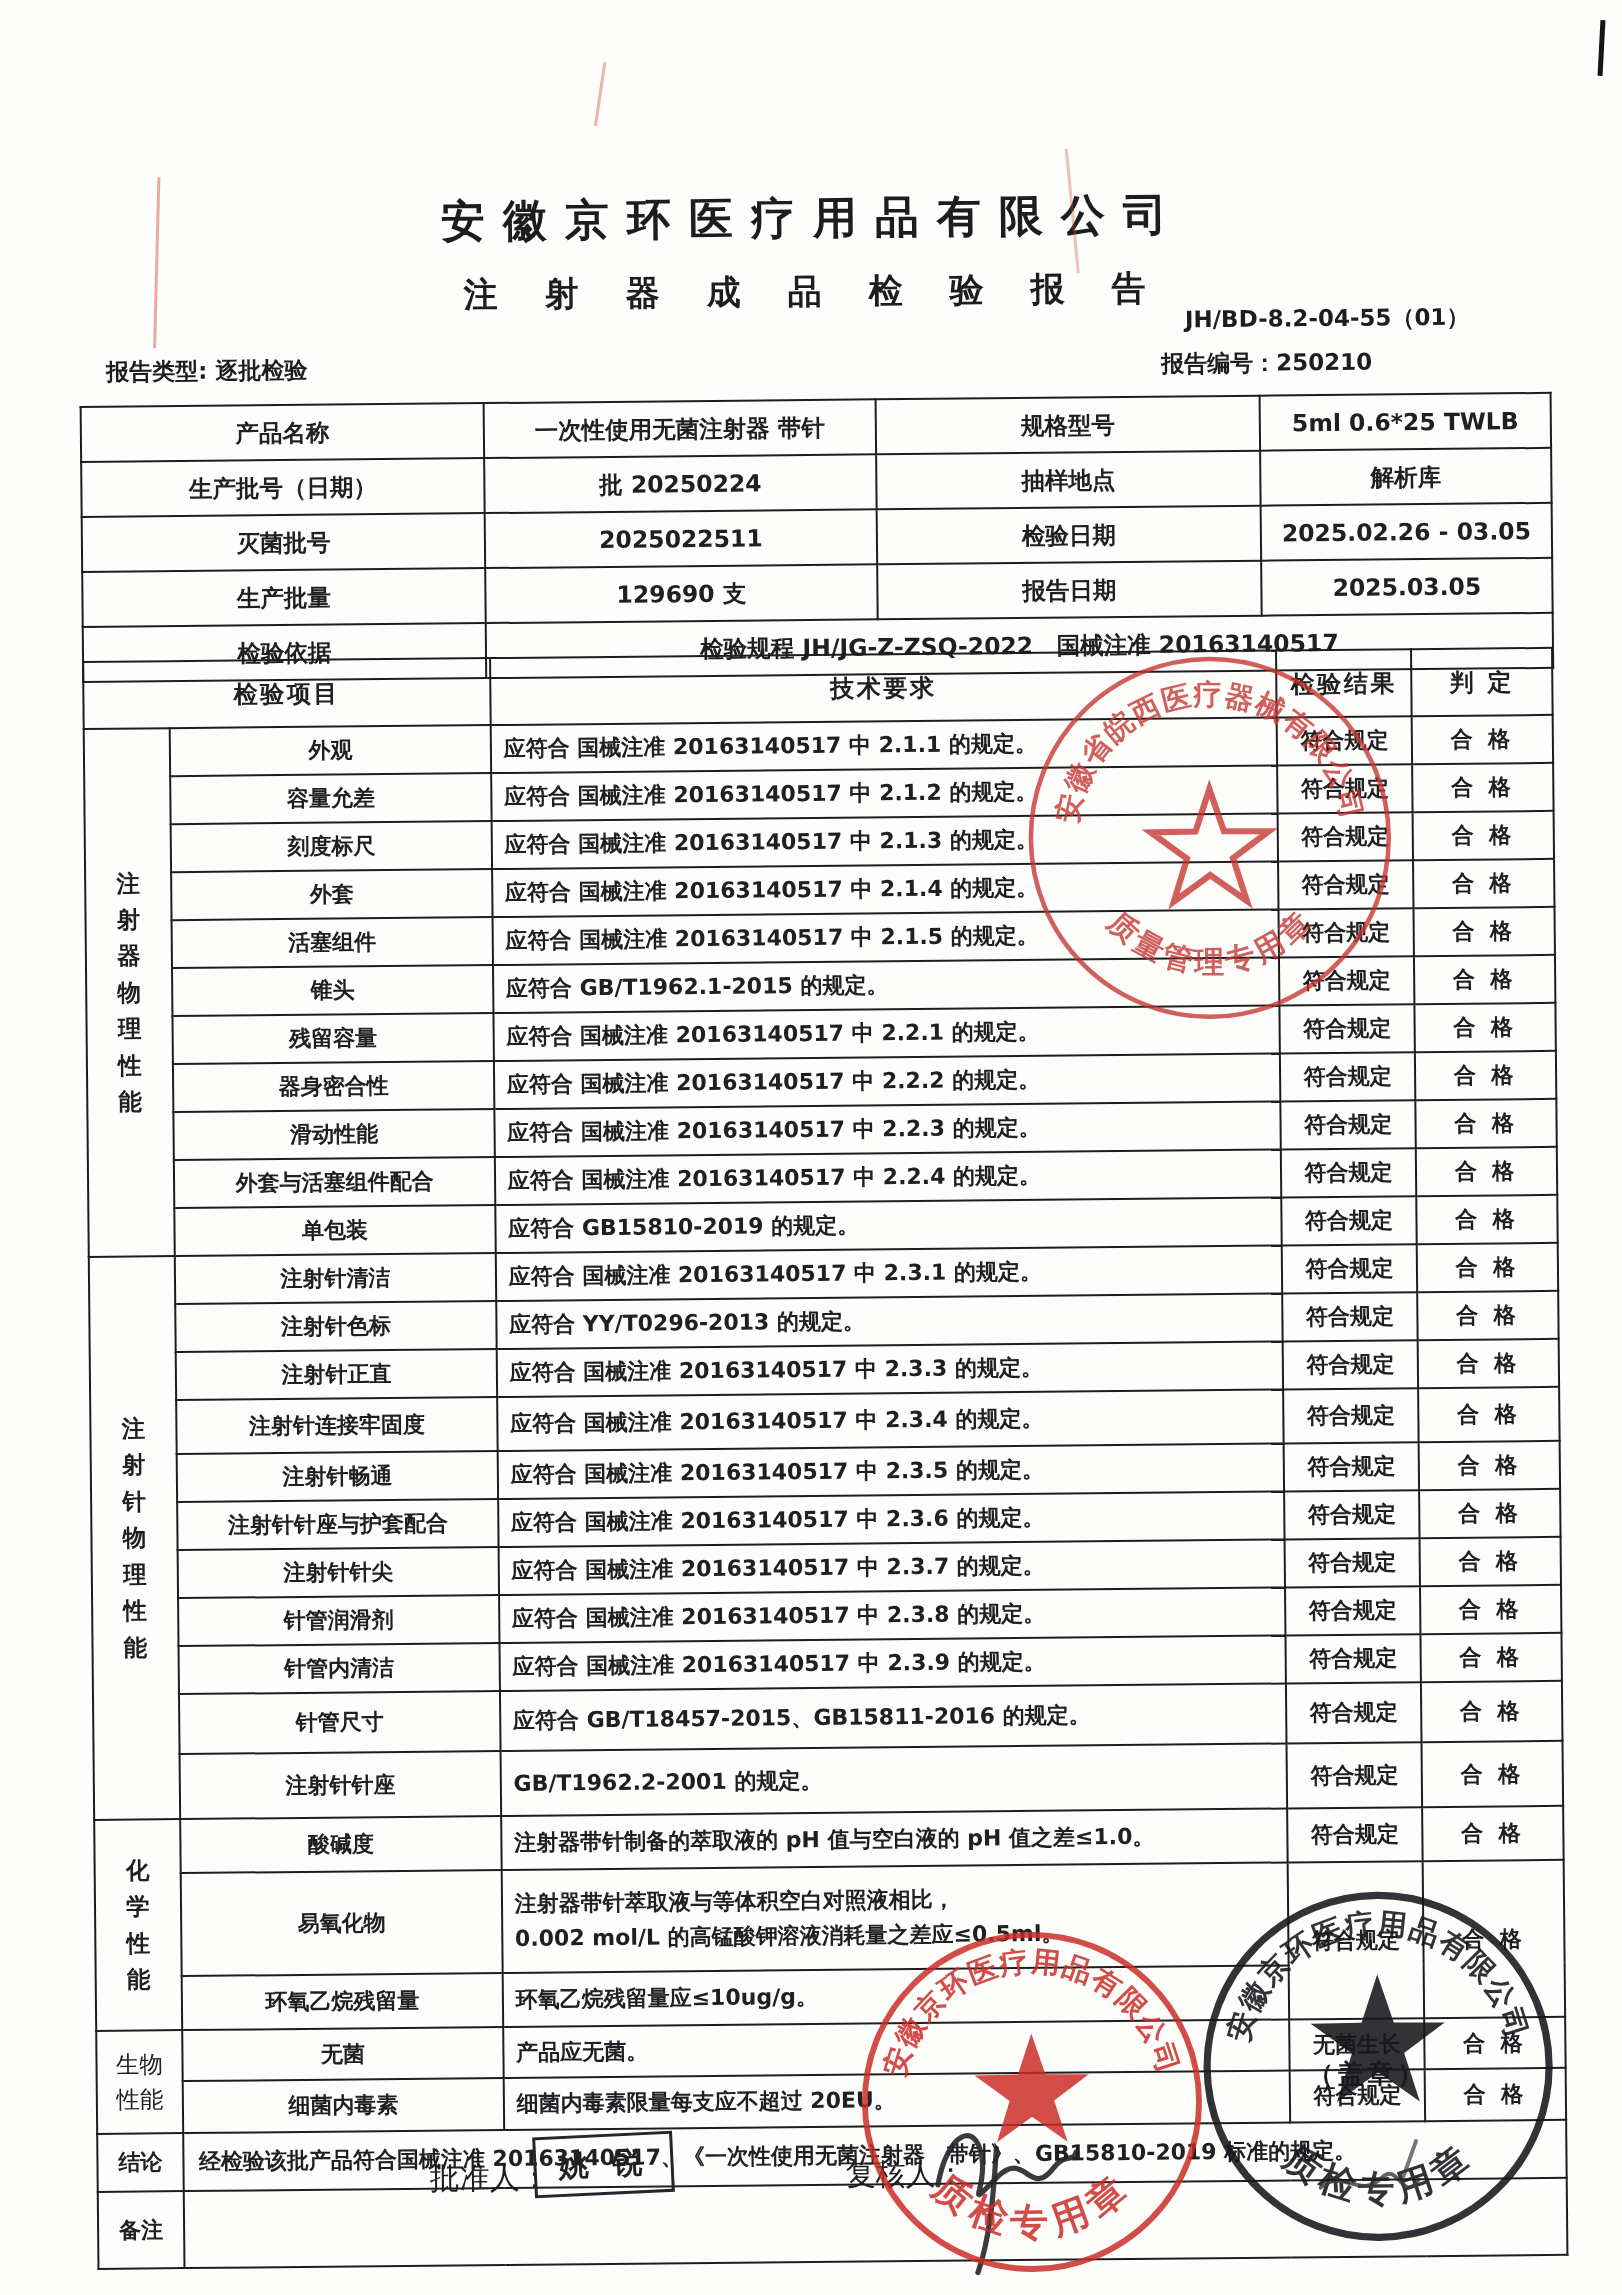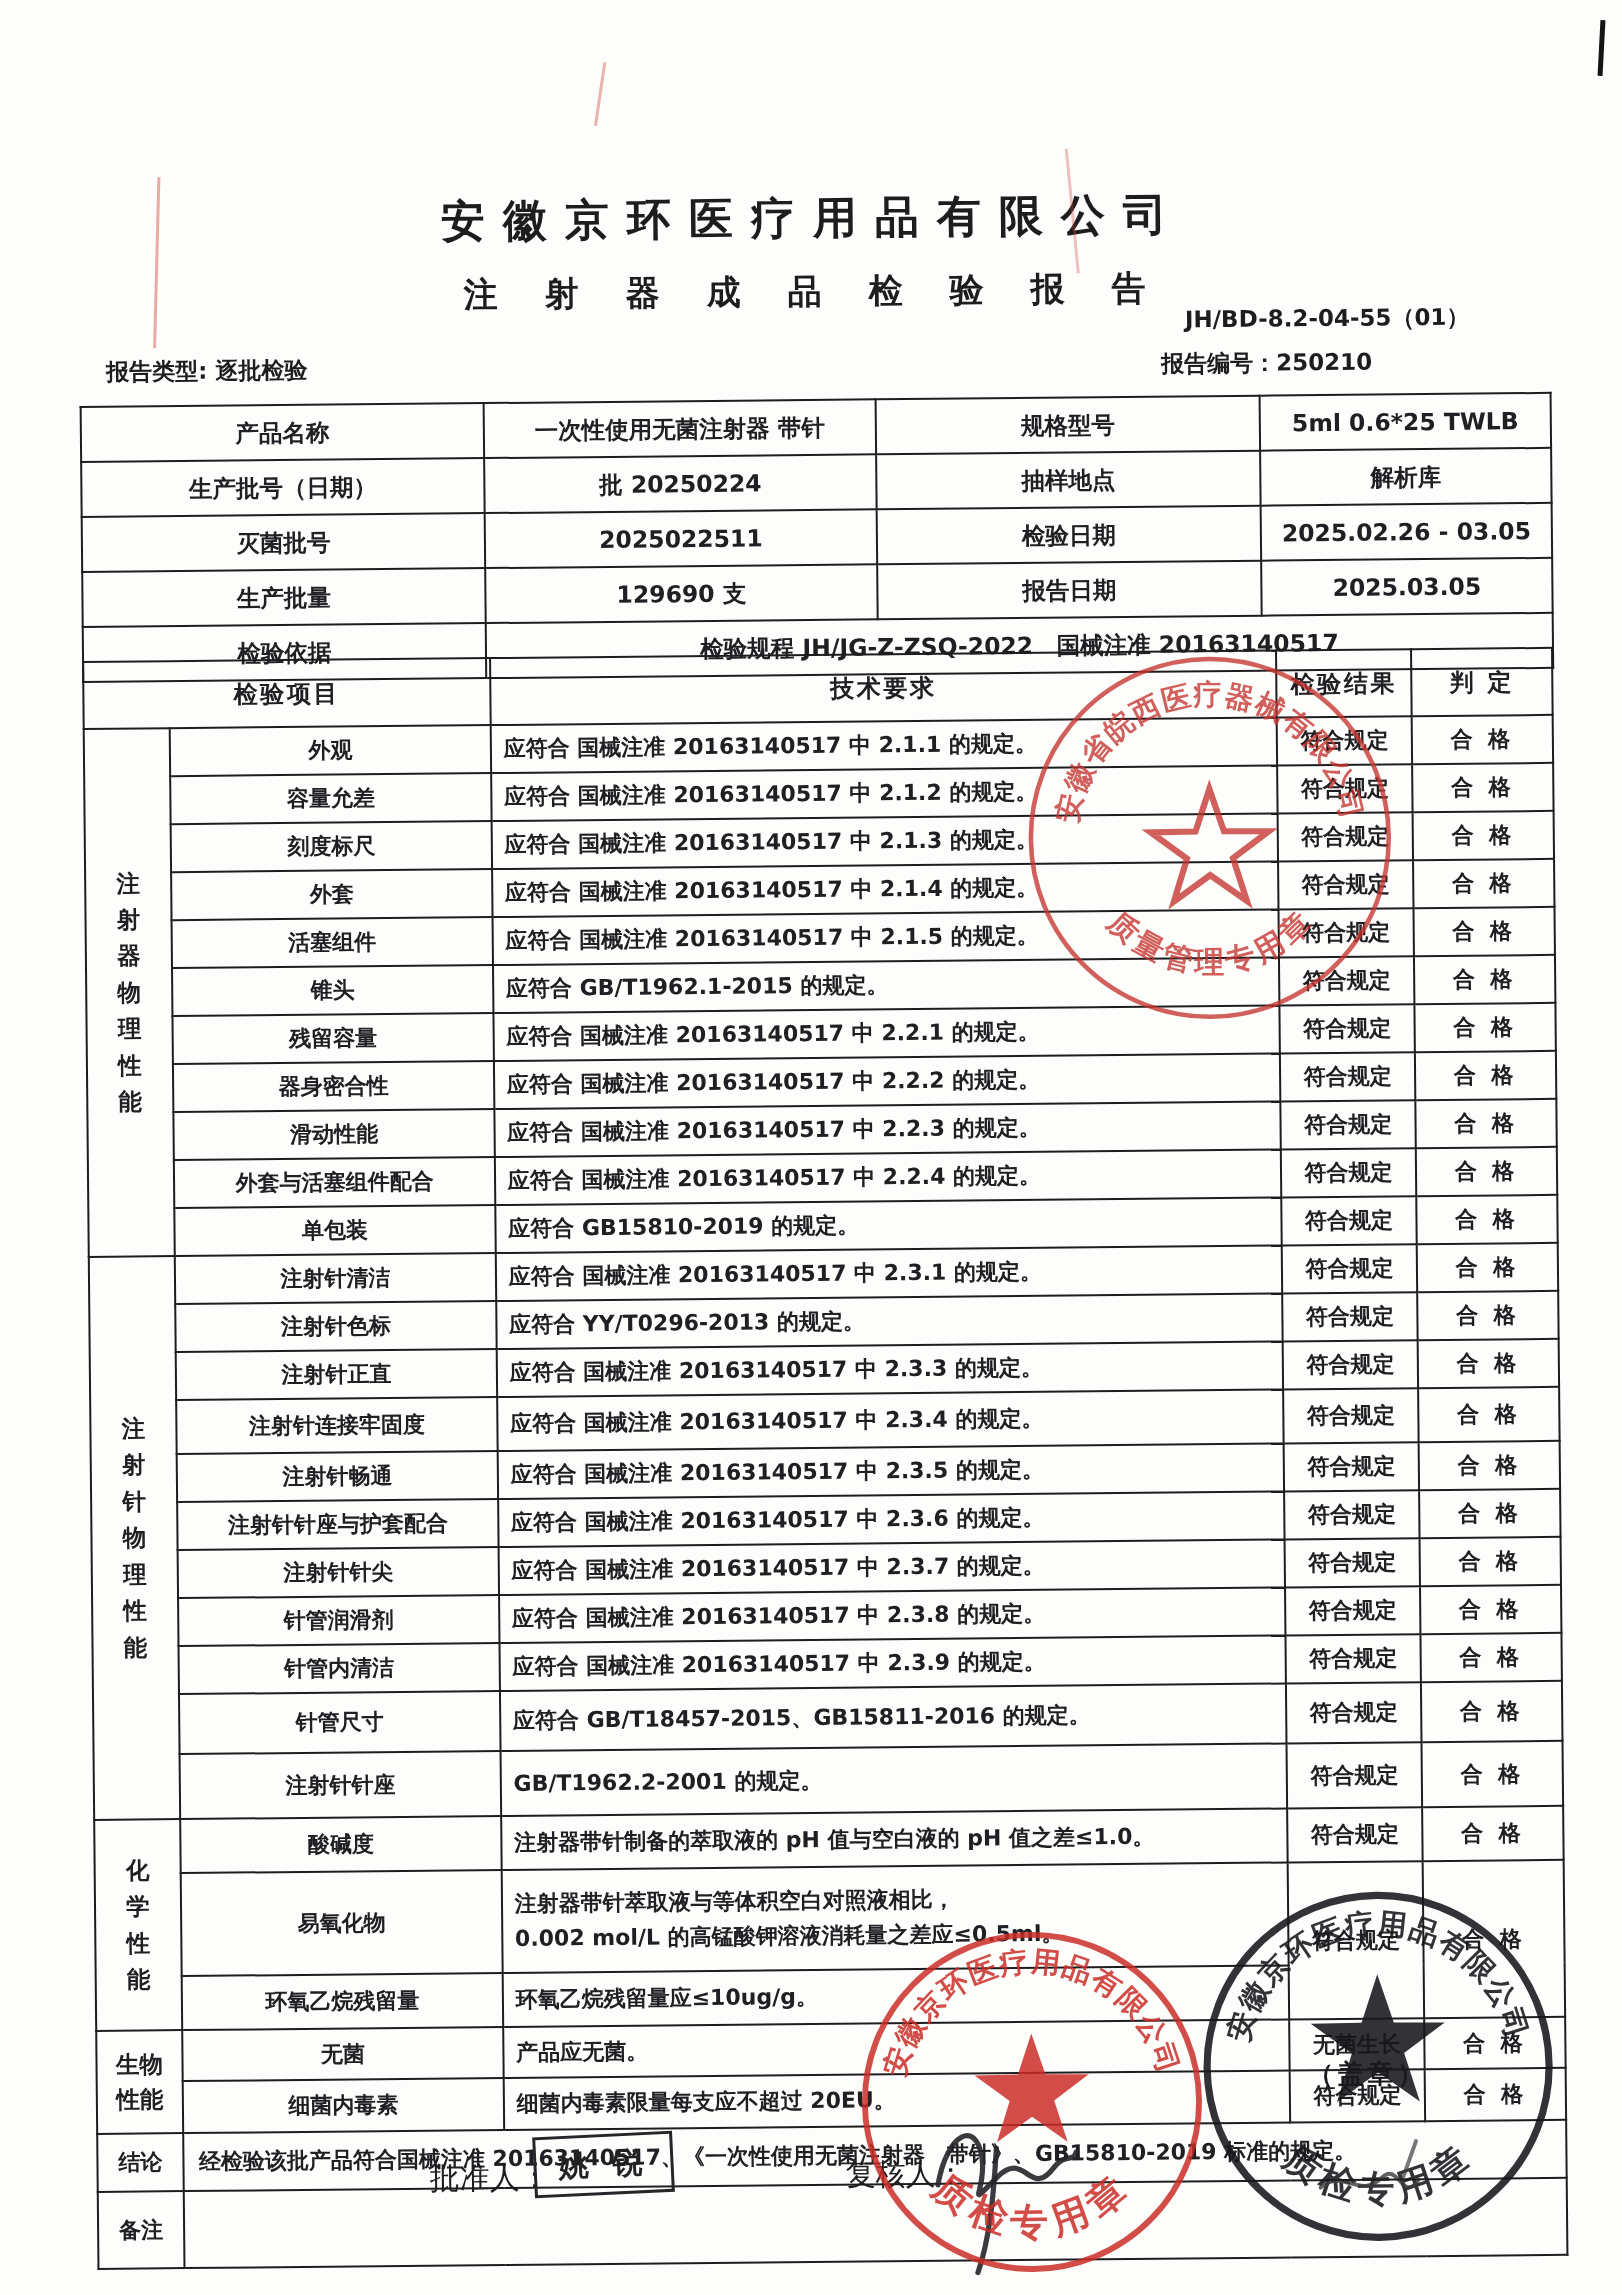--- a/index.html
+++ b/index.html
@@ -33,21 +33,21 @@
   .maintable td,.maintable th{vertical-align:middle;}
   .maintable th{height:63px; font-size:24px; letter-spacing:2.6px;}
   .maintable td{height:44px; font-size:22px;}
   .item{text-align:center;}
   .tech{text-align:left; padding-left:11.7px;}
   .pre{white-space:pre-line; line-height:1.55;}
   .res,.judge{text-align:center;}
   .judge{letter-spacing:3.9px;}
   .gcell{text-align:center;}
   .vtext{display:inline-block; width:27px; line-height:1.55; font-size:23.5px; font-weight:700; text-align:center;}
-  .vtext2{display:inline-block; width:57px; line-height:1.45; font-size:23.5px; font-weight:700; text-align:center;} tr.h86 td{height:56px;} tr.h94 td{height:61px;}
+  .vtext2{display:inline-block; width:57px; line-height:1.45; font-size:23.5px; font-weight:400; text-align:center;} tr.h86 td{height:56px;} tr.h94 td{height:61px;}
   tr.h76 td{height:50px;} tr.h152 td{height:99px;}
   tr.h72 td{height:47px;} tr.h74 td{height:48px;}
   tr.hconc td{height:54px;} tr.hrem td{height:73px;}
   .conctext{text-align:left; padding-left:14.4px; font-size:23px;}
   .remtext{text-align:left; padding-left:14.4px;}
   
   .flabel{position:absolute; font-size:30px; font-weight:400;}
   .namebox{
     position:absolute; left:522px; top:2132px; width:134px; height:55px;
     border:3.9px solid #26262a; transform:rotate(-2.2deg);

